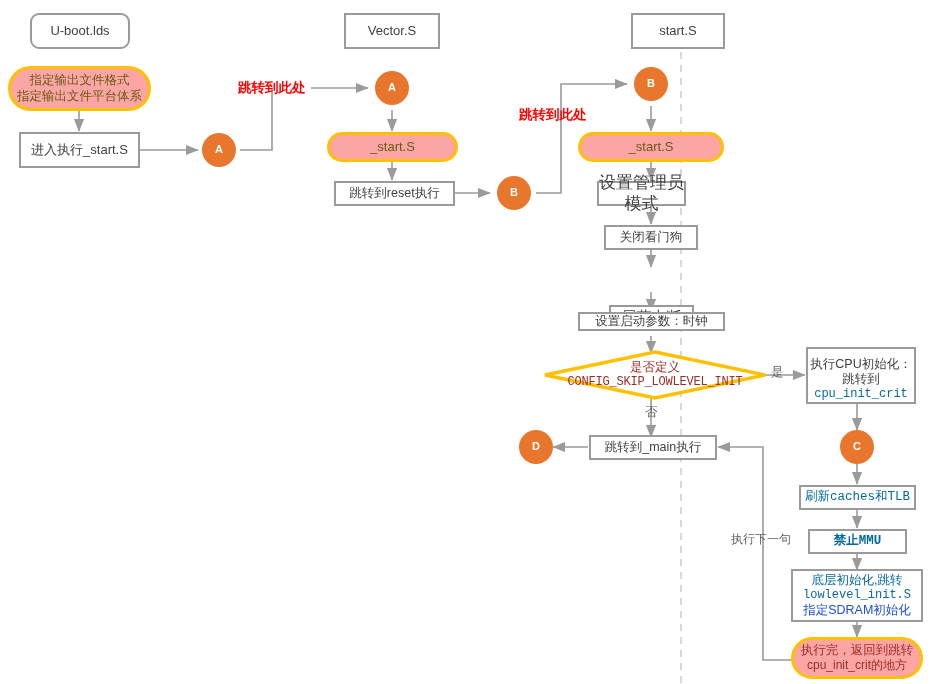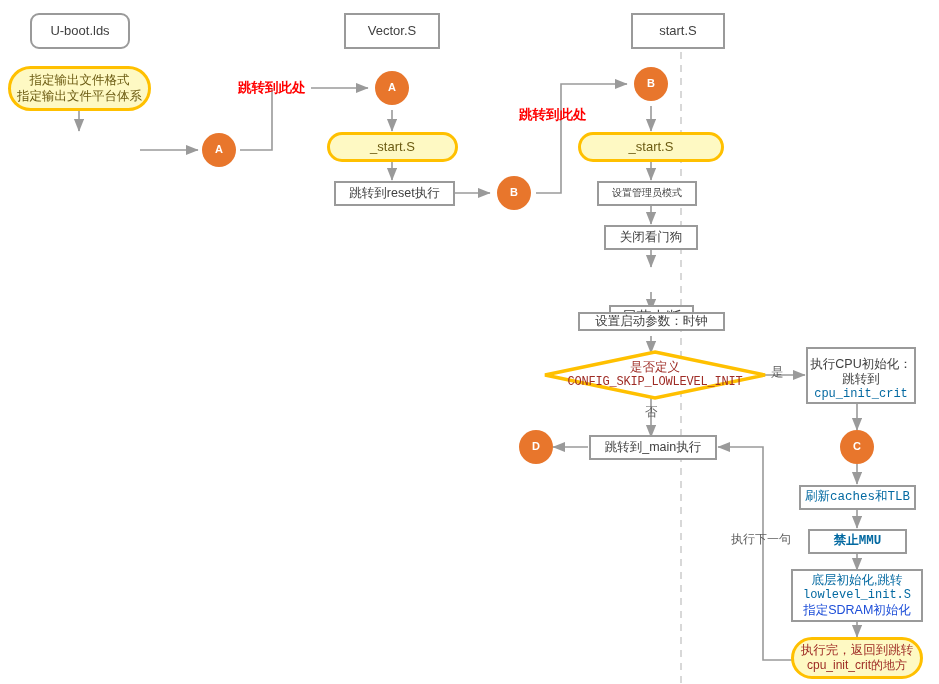--- a/index.html
+++ b/index.html
@@ -30,21 +30,21 @@
     line-height:1.22;
     white-space:pre-line;
   }
   .rect{
     background:#ffffff;
     border:2px solid #9a9a9a;
     color:#404040;
     font-size:13px;
   }
   .round{
-    background:#fef9c3;
+    background:#fca5a5;
     border:3px solid #FFC000;
     border-radius:999px;
     color:#6b5b12;
     font-size:13px;
   }
   .round.redtext{color:#9e2b25;}
   .circle{
     background:#E8762C;
     border-radius:50%;
     color:#ffffff;
@@ -152,40 +152,41 @@
 
   <div class="node rect" style="left:30px;top:13px;width:100px;height:36px;border-radius:9px;">U-boot.lds</div>
 
   <div class="node rect" style="left:344px;top:13px;width:96px;height:36px;">Vector.S</div>
 
   <div class="node rect" style="left:631px;top:13px;width:94px;height:36px;">start.S</div>
 
   <div class="node round" style="left:8px;top:66px;width:143px;height:45px;font-size:12.5px;">指定输出文件格式
 指定输出文件平台体系</div>
 
+  <div class="node rect" style="left:19px;top:132px;width:121px;height:36px;">进入执行_start.S</div>
 
   <div class="node circle" style="left:202px;top:133px;width:34px;height:34px;">A</div>
 
   <div class="anno red" style="left:238px;top:79px;">跳转到此处</div>
 
   <div class="node circle" style="left:375px;top:71px;width:34px;height:34px;">A</div>
 
   <div class="node round" style="left:327px;top:132px;width:131px;height:30px;">_start.S</div>
 
   <div class="node rect" style="left:334px;top:181px;width:121px;height:25px;font-size:12.5px;">跳转到reset执行</div>
 
   <div class="node circle" style="left:497px;top:176px;width:34px;height:34px;">B</div>
 
   <div class="anno red" style="left:519px;top:106px;">跳转到此处</div>
 
   <div class="node circle" style="left:634px;top:67px;width:34px;height:34px;">B</div>
 
   <div class="node round" style="left:578px;top:132px;width:146px;height:30px;">_start.S</div>
 
-  <div class="node rect" style="left:597px;top:181px;width:100px;height:25px;font-size:10px;">设置管理员模式</div>
+  <div class="node rect" style="left:597px;top:181px;width:89px;height:25px;font-size:17px;">设置管理员模式</div>
 
   <div class="node rect" style="left:604px;top:225px;width:94px;height:25px;font-size:12.5px;">关闭看门狗</div>
 
   <div class="node rect" style="left:609px;top:268px;width:85px;height:25px;font-size:15px;margin-top:37px;">屏蔽中断</div>
 
   <div class="node rect" style="left:578px;top:312px;width:147px;height:19px;font-size:12.5px;">设置启动参数：时钟</div>
 
   <div class="diamond-wrap" style="left:543px;top:350px;width:224px;height:50px;">
     <svg width="224" height="50" viewBox="0 0 224 50" xmlns="http://www.w3.org/2000/svg">
       <polygon points="112,2 222,25 112,48 2,25" fill="#ffffff" stroke="#FFC000" stroke-width="3.4" stroke-linejoin="miter"></polygon>

